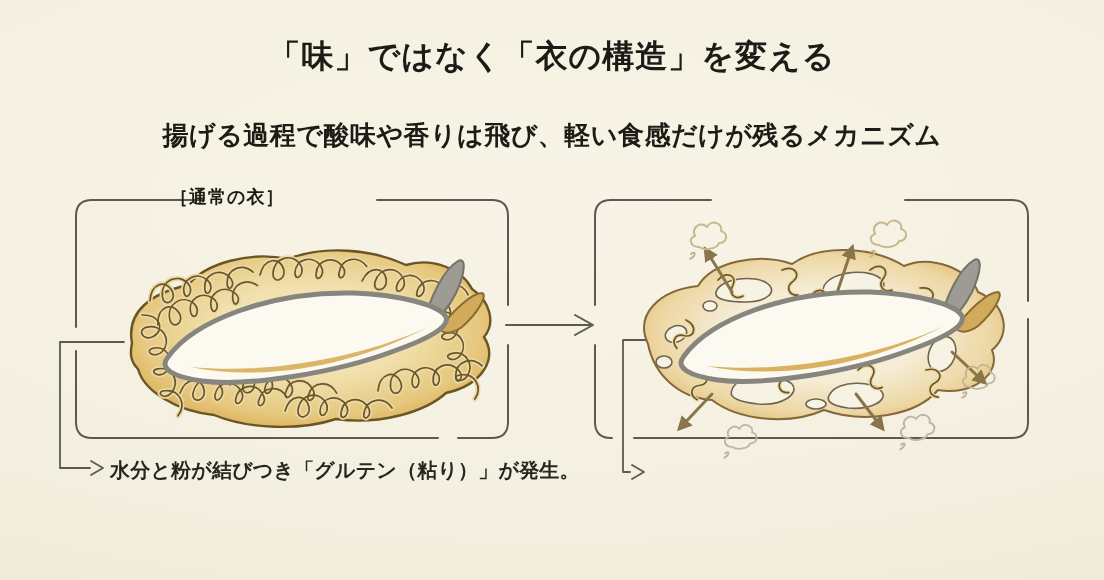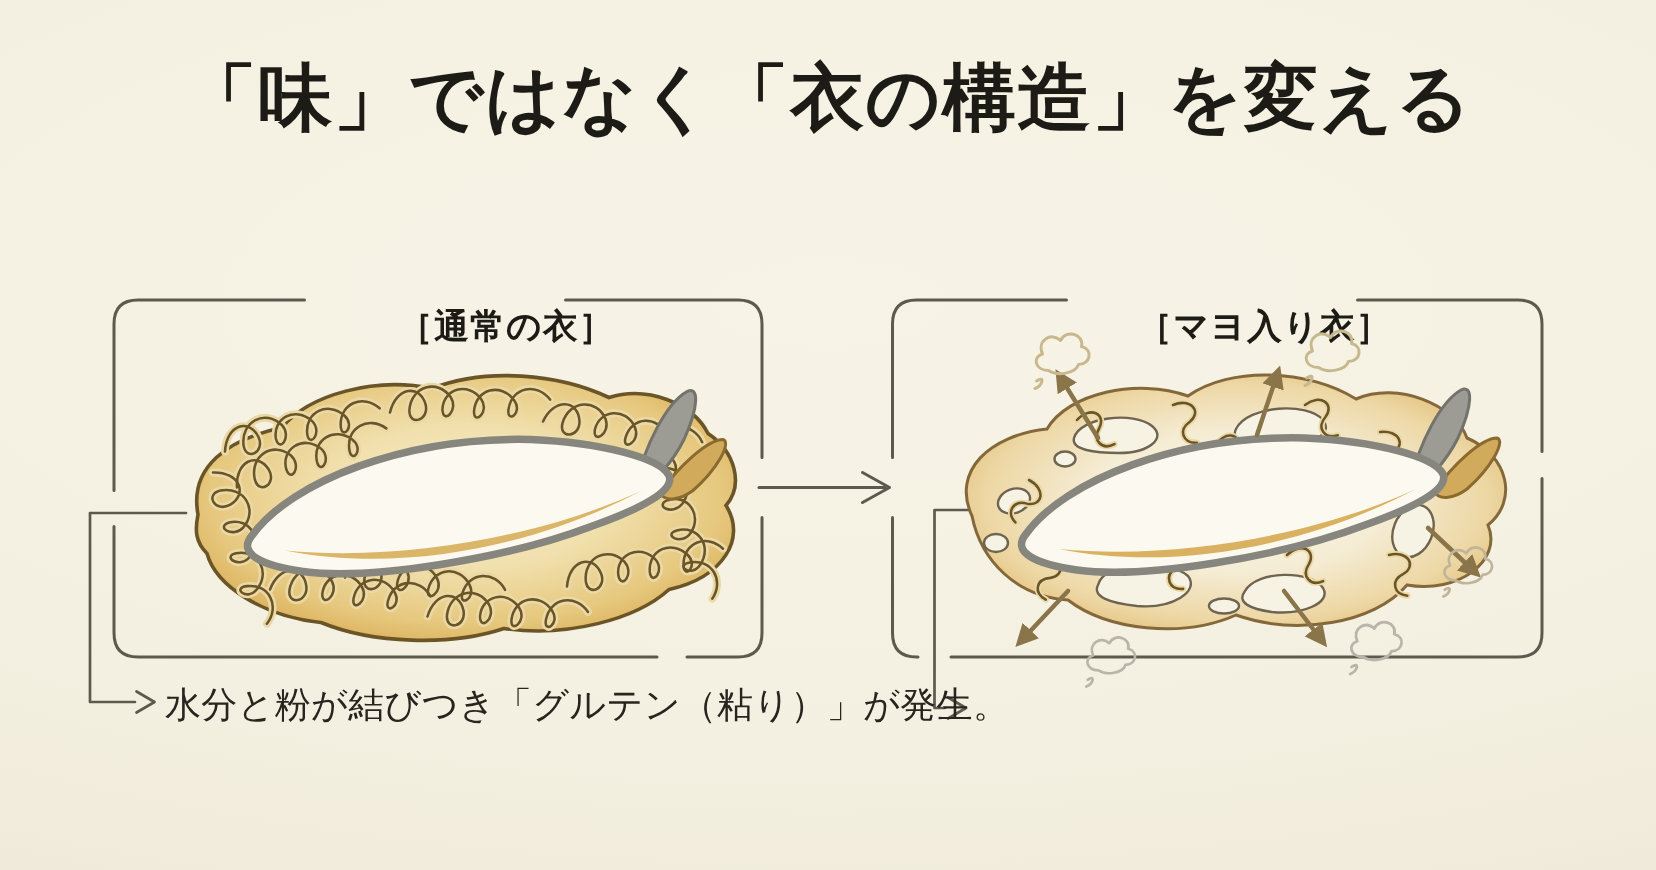--- a/index.html
+++ b/index.html
@@ -8,37 +8,37 @@
     font-family:"Liberation Sans","DejaVu Sans",sans-serif;
     background:var(--background,#f4f0e1);
   }
   .canvas{
     position:relative;width:1104px;height:580px;
     background:radial-gradient(ellipse 130% 95% at 50% 35%, #f7f3e6 0%, #f4f0e1 55%, #ebe5d1 100%);
   }
   .title{
     position:absolute;top:38px;left:0;width:1104px;text-align:center;
     font-family:"Liberation Serif","DejaVu Serif",serif;
-    font-size:49px;font-weight:700;color:var(--text-primary,#1d1b16);
+    font-size:32px;font-weight:700;color:var(--text-primary,#1d1b16);
     letter-spacing:1px;line-height:1.15;
   }
   .subtitle{
     position:absolute;top:118px;left:0;width:1104px;text-align:center;
     font-size:26px;font-weight:700;color:var(--text-primary,#1d1b16);
     letter-spacing:0.5px;
   }
   .panel-label{
-    position:absolute;top:202px;width:240px;text-align:right;
-    font-size:23px;font-weight:700;color:var(--text-primary,#1d1b16);
+    position:absolute;top:185px;width:240px;text-align:left;
+    font-size:18px;font-weight:700;color:var(--text-primary,#1d1b16);
     letter-spacing:1px;
   }
   .panel-label.left{left:170px;}
   .panel-label.right{left:688px;}
   .caption{
-    position:absolute;font-size:24px;font-weight:400;line-height:31px;
+    position:absolute;font-size:20px;font-weight:700;line-height:31px;
     color:var(--caption-text,#27251f);letter-spacing:0.2px;white-space:nowrap;
   }
   .caption.left{left:110px;top:455px;}
   .caption.right{left:658px;top:458px;}
   svg{position:absolute;left:0;top:0;}
   .overlay{width:1104px;height:580px;}
   .frame-line,.connector-line{fill:none;stroke:var(--line,#5d594f);stroke-width:2;stroke-linecap:round;stroke-linejoin:round;}
   .connector-line{stroke-width:1.8;}
   .illus{overflow:visible;}
   .nb{fill:none;stroke:var(--noodle,#ead9a6);stroke-width:5.2;stroke-linecap:round;}
@@ -48,20 +48,21 @@
   .void{fill:var(--void-fill,#f7f3e4);stroke:#6f6450;stroke-width:1.6;}
   .steam-arrow{stroke:var(--steam-arrow,#8a744a);stroke-width:3;fill:none;stroke-linecap:round;}
   .puff{fill:none;stroke-width:2;stroke-linecap:round;stroke-linejoin:round;}
 </style>
 </head>
 <body>
 
 <div class="canvas">
 
   <div class="title">「味」ではなく「衣の構造」を変える</div>
+  <div class="subtitle">揚げる過程で酸味や香りは飛び、軽い食感だけが残るメカニズム</div>
 
   <svg class="overlay" viewBox="0 0 1104 580">
     <path class="frame-line" d="M 203 200 H 92 Q 76 200 76 216 V 327
          M 76 351 V 422 Q 76 438 92 438 H 438
          M 458 438 H 492 Q 508 438 508 422 V 345
          M 508 305 V 216 Q 508 200 492 200 H 377"></path>
     <path class="frame-line" d="M 711 200 H 611 Q 595 200 595 216 V 305
          M 595 345 V 422 Q 595 438 611 438 H 612
          M 634 438 H 1012 Q 1028 438 1028 422 V 319
          M 1028 301 V 216 Q 1028 200 1012 200 H 905"></path>
@@ -73,21 +74,20 @@
       <path class="connector-line" d="M 124 342 H 60 V 468 H 90"></path>
       <path class="connector-line" d="M 91 461 L 103 468 L 91 475"></path>
     </g>
     <g>
       <path class="connector-line" d="M 654 340 H 623 V 472 H 630"></path>
       <path class="connector-line" d="M 632 465 L 644 472 L 632 479"></path>
     </g>
   </svg>
 
   <div class="panel-label left">［通常の衣］</div>
-  <div class="panel-label right">［マヨ入り衣］</div>
 
   <svg class="illus" style="left:110px;top:235px;" width="400" height="205" viewBox="0 0 400 205">
     <defs>
       <radialGradient id="lgrad" cx="0.5" cy="0.46" r="0.64">
         <stop offset="0" stop-color="#f8eecd"></stop>
           <stop offset="0.42" stop-color="#f1e0ad"></stop>
         <stop offset="0.74" stop-color="#e6c87e"></stop>
           <stop offset="1" stop-color="#d5a348"></stop>
       </radialGradient>
       <path id="loopy" d="M 0 0 C 5 -17 21 -18 24 -4 C 26 7 12 10 13 -1 C 15 -17 33 -21 41 -8 C 46 1 35 10 35 0 C 36 -14 53 -18 61 -6 C 67 3 55 12 56 2 C 58 -13 75 -16 83 -4 C 89 5 77 12 79 2 C 82 -13 99 -15 107 -3"></path>

